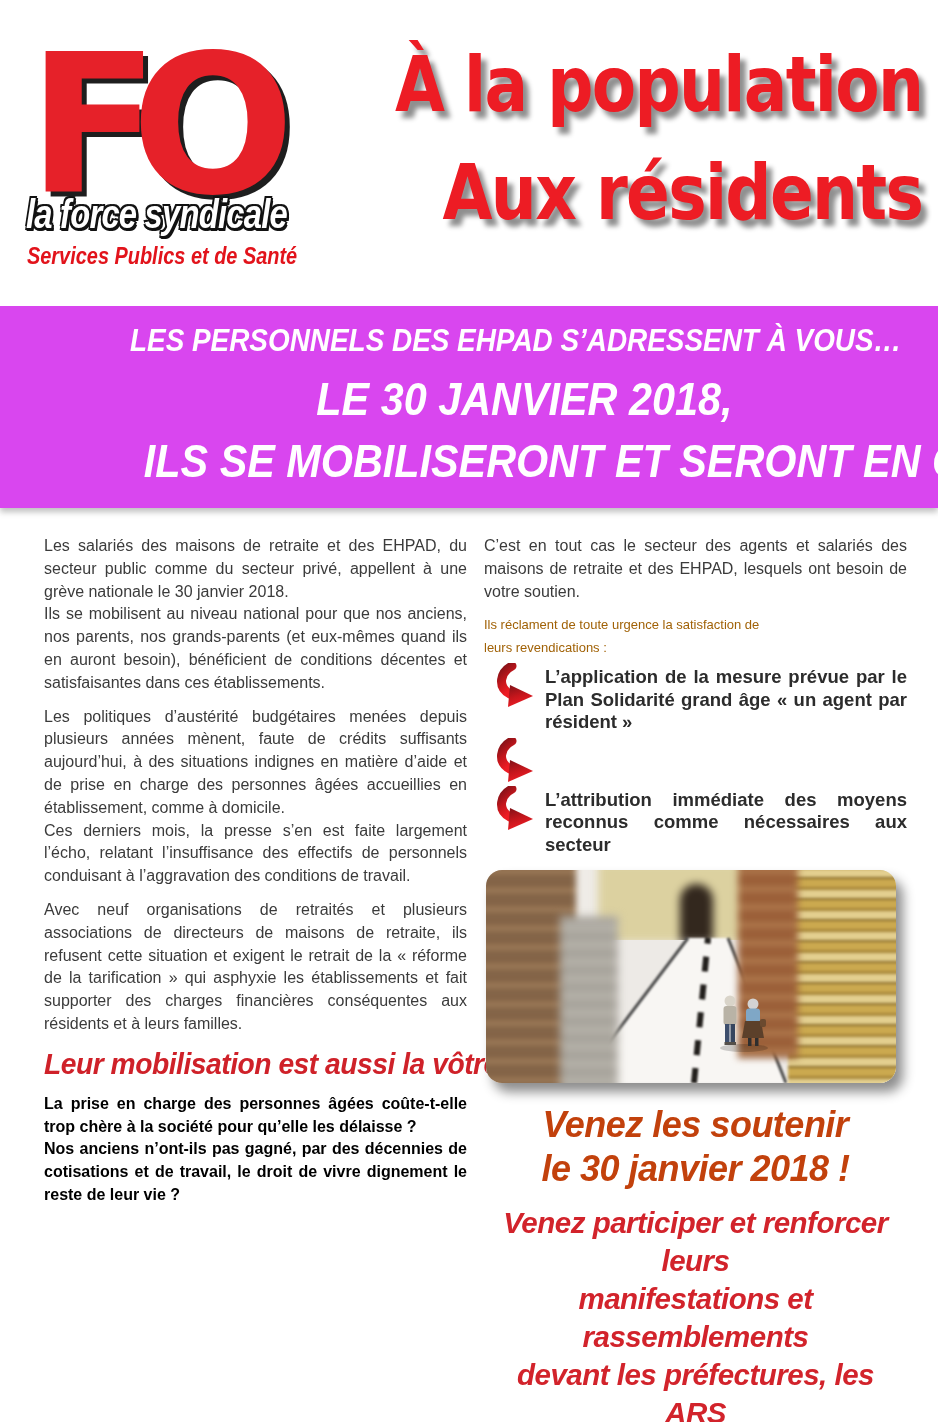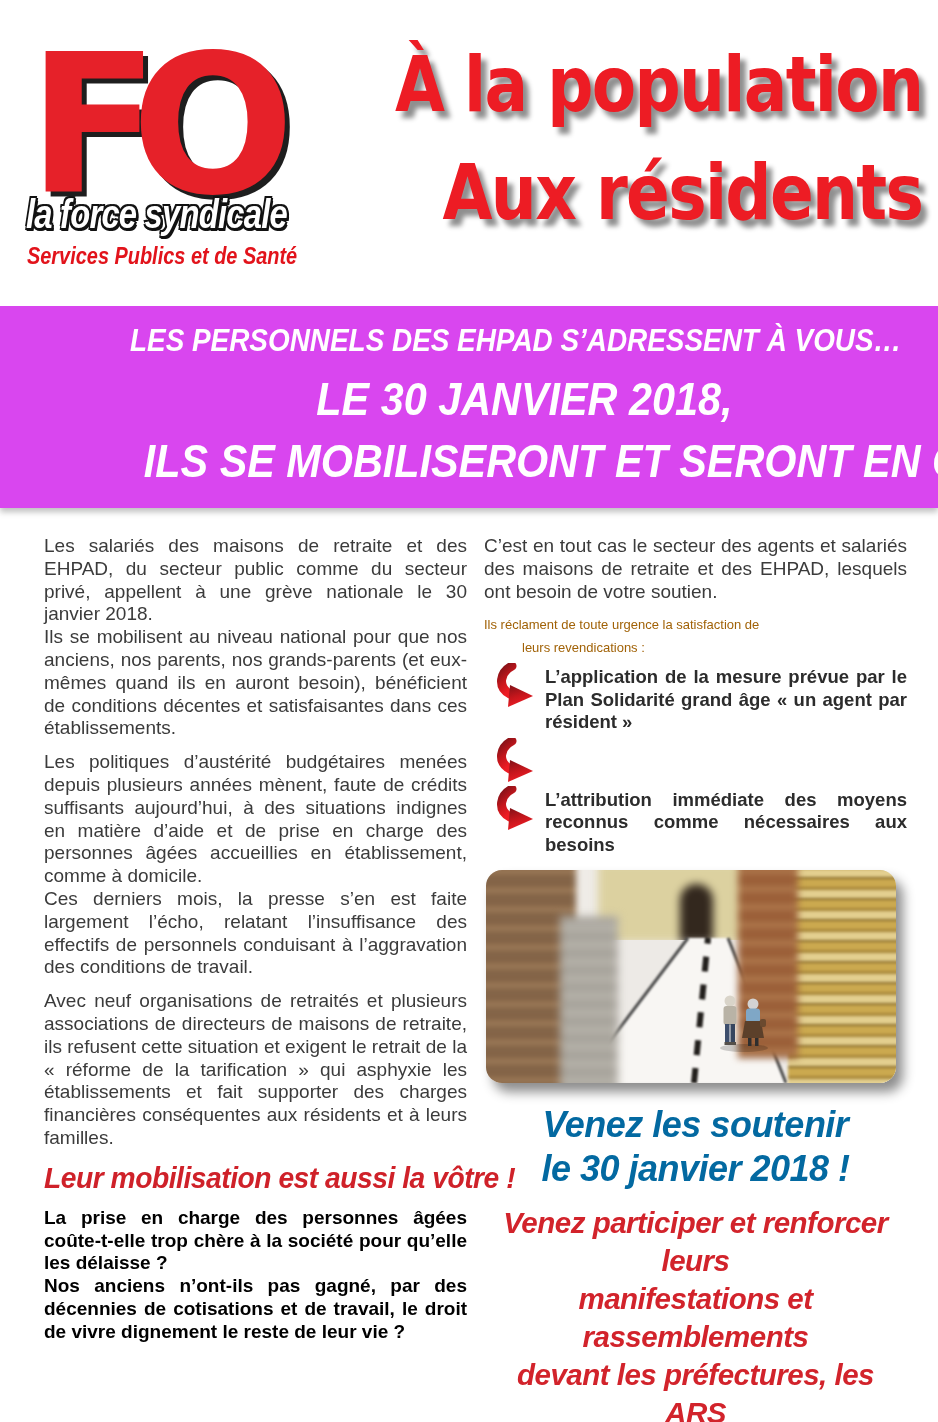--- a/index.html
+++ b/index.html
@@ -44,31 +44,31 @@
     font-weight:bold;font-style:italic;
     box-shadow:0 4px 6px rgba(0,0,0,0.25);
   }
   .banner-l1{font-size:31px;line-height:46px;white-space:nowrap;transform:scaleX(0.90);transform-origin:100% 50%;}
   .banner-l2{font-size:47px;line-height:58px;white-space:nowrap;margin-top:6px;transform:scaleX(0.88);transform-origin:100% 50%;}
   .banner-l3{font-size:47px;line-height:58px;white-space:nowrap;margin-top:4px;transform:scaleX(0.88);transform-origin:100% 50%;}
   
   .columns{display:flex;gap:17px;padding:27px 31px 0 44px;box-sizing:border-box;}
   .col{width:423px;flex:none;}
   p.body{
-    font-size:19px;line-height:22.8px;text-align:justify;color:#3b3b3b;
+    font-size:16px;line-height:22.8px;text-align:justify;color:#3b3b3b;
     margin:0 0 11px 0;white-space:pre-line;
   }
   p.body.bold{font-weight:bold;color:#000000;}
   .left-heading{
     font-weight:bold;font-style:italic;font-size:30px;line-height:34px;
     color:#cf2129;margin:9px 0 12px 0;letter-spacing:-0.5px;white-space:nowrap;
     transform:scaleX(0.94);transform-origin:0 50%;
   }
   .reclament{font-size:13px;line-height:22.8px;color:#a16207;margin:0 0 6px 0;}
-  .reclament .l2{display:block;margin-left:38px;}
+  .reclament .l2{display:block;}
   ul.bullets{list-style:none;margin:2px 0 0 0;padding:0 0 0 13px;}
   ul.bullets li{display:flex;align-items:flex-start;margin-bottom:7px;}
   .arrow-icon{width:36px;height:44px;flex:none;margin-right:12px;margin-top:-3px;}
   ul.bullets li .bullet-text{
     font-weight:bold;font-size:18.5px;line-height:22.6px;color:#2c2c2c;text-align:justify;
   }
   
   .photo{
     position:relative;width:410px;height:213px;margin:13px 0 0 2px;
     border-radius:16px;overflow:hidden;background:#efece7;
@@ -83,21 +83,21 @@
   .ph-c2{left:74px;top:46px;width:58px;height:180px;filter:blur(4px);
     background:repeating-linear-gradient(#b2aea6 0 6px,#8d8a83 6px 9px,#c9c5bc 9px 15px,#7a7named 15px 17px);
     background:repeating-linear-gradient(#b2aea6 0 6px,#8d8a83 6px 9px,#c9c5bc 9px 15px,#7a776f 15px 17px);}
   .ph-c3{right:-10px;top:-12px;width:118px;height:240px;filter:blur(1.6px);
     background:repeating-linear-gradient(#cba94f 0 8px,#a8873a 8px 11px,#e3cf8f 11px 19px,#8a6d2c 19px 21px);}
   .ph-c4{right:98px;top:-12px;width:60px;height:200px;filter:blur(3.5px);
     background:repeating-linear-gradient(#a5653c 0 7px,#7d4a29 7px 10px,#c08556 10px 16px,#6d3f22 16px 18px);}
   .ph-figures{position:absolute;left:228px;top:122px;}
   
   .support-main{
-    text-align:center;color:#0369a1;font-weight:bold;font-style:italic;
+    text-align:center;color:#c2410c;font-weight:bold;font-style:italic;
     font-size:36px;line-height:44px;margin-top:20px;letter-spacing:-0.5px;white-space:pre-line;
   }
   .support-call{
     text-align:center;color:#d2232b;font-weight:bold;font-style:italic;
     font-size:29.5px;line-height:38px;margin-top:13px;letter-spacing:-0.5px;white-space:pre-line;
   }
 </style>
 </head>
 <body>
 
@@ -155,21 +155,21 @@
         <svg class="arrow-icon" viewBox="0 0 36 44">
           <path d="M15 3 C 3 9, 0 24, 13 31" fill="none" stroke="url(#ag1)" stroke-width="9" stroke-linecap="round"></path>
           <polygon points="13,22 36,33 11,44" fill="url(#ag1)"></polygon>
         </svg>
       </li>
       <li>
         <svg class="arrow-icon" viewBox="0 0 36 44">
           <path d="M15 3 C 3 9, 0 24, 13 31" fill="none" stroke="url(#ag1)" stroke-width="9" stroke-linecap="round"></path>
           <polygon points="13,22 36,33 11,44" fill="url(#ag1)"></polygon>
         </svg>
-        <span class="bullet-text">L’attribution immédiate des moyens reconnus comme nécessaires aux besoins</span>
+        <span class="bullet-text">L’attribution immédiate des moyens reconnus comme nécessaires aux secteur</span>
       </li>
     </ul>
 
     <div class="photo">
       <div class="ph-building">
         <div class="ph-door"></div>
       </div>
       <svg class="ph-road" width="410" height="213" viewBox="0 0 410 213">
         <rect x="0" y="70" width="410" height="143" fill="#edeae6"></rect>
         <g filter="blur(1px)">

